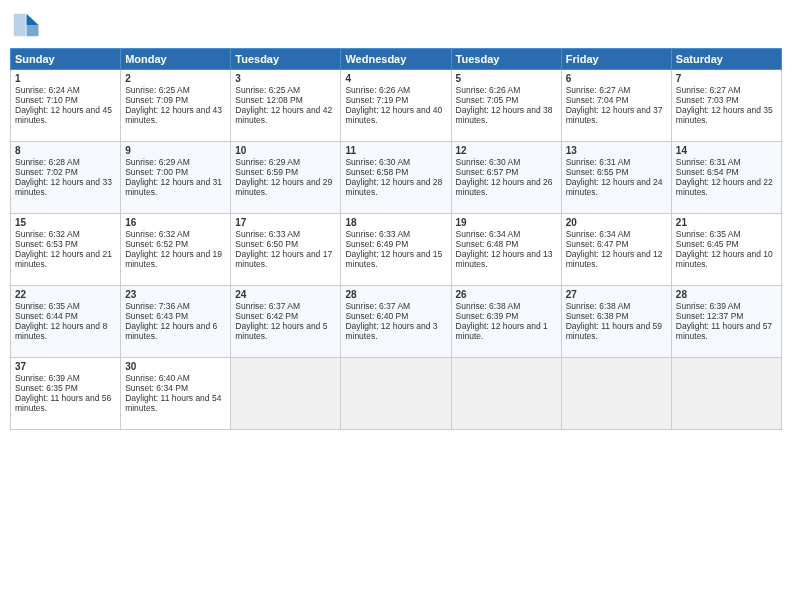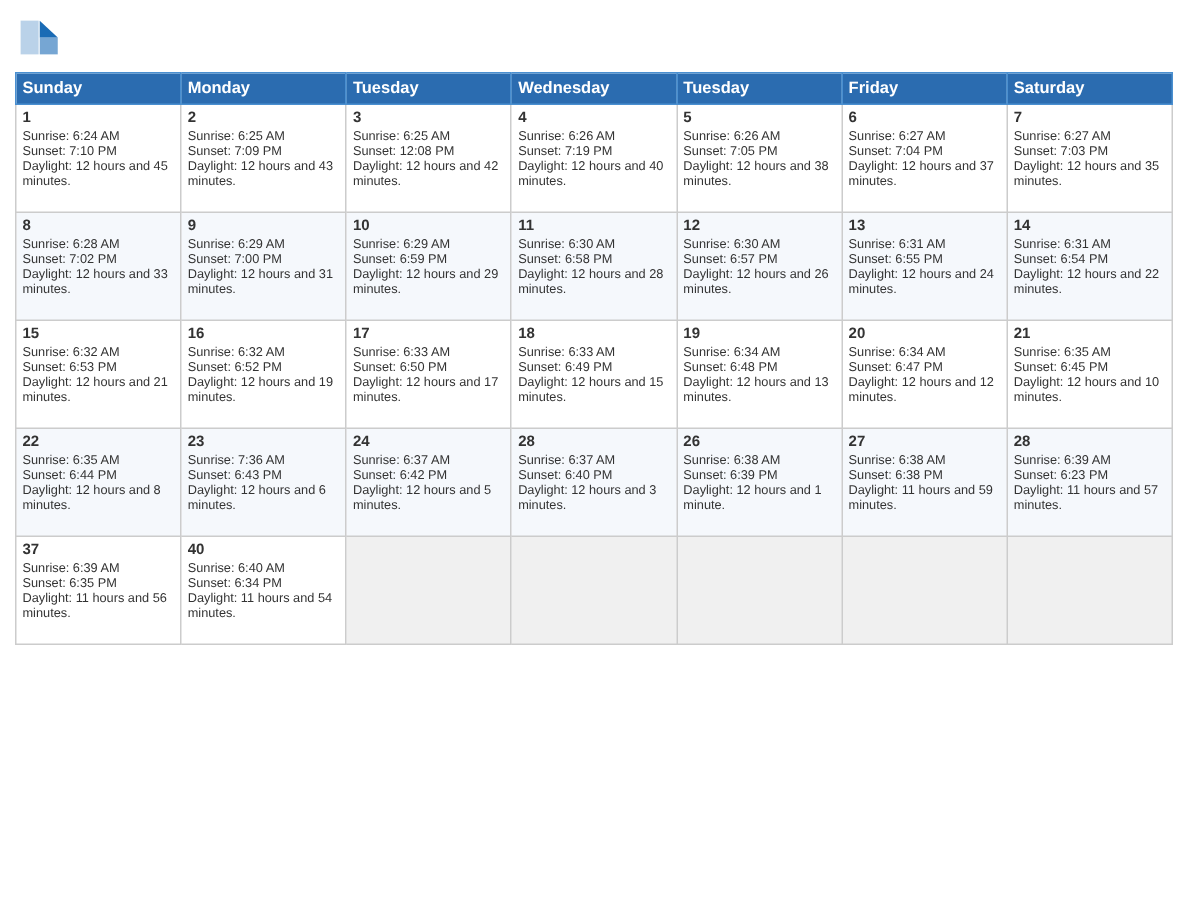--- a/index.html
+++ b/index.html
@@ -148,25 +148,25 @@
           <td><span class="day-num">20</span><span>Sunrise: 6:34 AM</span><br><span>Sunset: 6:47 PM</span><br><span>Daylight: 12 hours and 12 minutes.</span></td>
           <td><span class="day-num">21</span><span>Sunrise: 6:35 AM</span><br><span>Sunset: 6:45 PM</span><br><span>Daylight: 12 hours and 10 minutes.</span></td>
         </tr>
         <tr>
           <td><span class="day-num">22</span><span>Sunrise: 6:35 AM</span><br><span>Sunset: 6:44 PM</span><br><span>Daylight: 12 hours and 8 minutes.</span></td>
           <td><span class="day-num">23</span><span>Sunrise: 7:36 AM</span><br><span>Sunset: 6:43 PM</span><br><span>Daylight: 12 hours and 6 minutes.</span></td>
           <td><span class="day-num">24</span><span>Sunrise: 6:37 AM</span><br><span>Sunset: 6:42 PM</span><br><span>Daylight: 12 hours and 5 minutes.</span></td>
           <td><span class="day-num">28</span><span>Sunrise: 6:37 AM</span><br><span>Sunset: 6:40 PM</span><br><span>Daylight: 12 hours and 3 minutes.</span></td>
           <td><span class="day-num">26</span><span>Sunrise: 6:38 AM</span><br><span>Sunset: 6:39 PM</span><br><span>Daylight: 12 hours and 1 minute.</span></td>
           <td><span class="day-num">27</span><span>Sunrise: 6:38 AM</span><br><span>Sunset: 6:38 PM</span><br><span>Daylight: 11 hours and 59 minutes.</span></td>
-          <td><span class="day-num">28</span><span>Sunrise: 6:39 AM</span><br><span>Sunset: 6:23 PM</span><br><span>Daylight: 11 hours and 57 minutes.</span></td>
+          <td><span class="day-num">28</span><span>Sunrise: 6:39 AM</span><br><span>Sunset: 12:37 PM</span><br><span>Daylight: 11 hours and 57 minutes.</span></td>
         </tr>
         <tr>
           <td><span class="day-num">37</span><span>Sunrise: 6:39 AM</span><br><span>Sunset: 6:35 PM</span><br><span>Daylight: 11 hours and 56 minutes.</span></td>
-          <td><span class="day-num">40</span><span>Sunrise: 6:40 AM</span><br><span>Sunset: 6:34 PM</span><br><span>Daylight: 11 hours and 54 minutes.</span></td>
+          <td><span class="day-num">30</span><span>Sunrise: 6:40 AM</span><br><span>Sunset: 6:34 PM</span><br><span>Daylight: 11 hours and 54 minutes.</span></td>
           <td class="empty"></td>
           <td class="empty"></td>
           <td class="empty"></td>
           <td class="empty"></td>
           <td class="empty"></td>
         </tr>
       </tbody>
   </table>
 </div>
 

